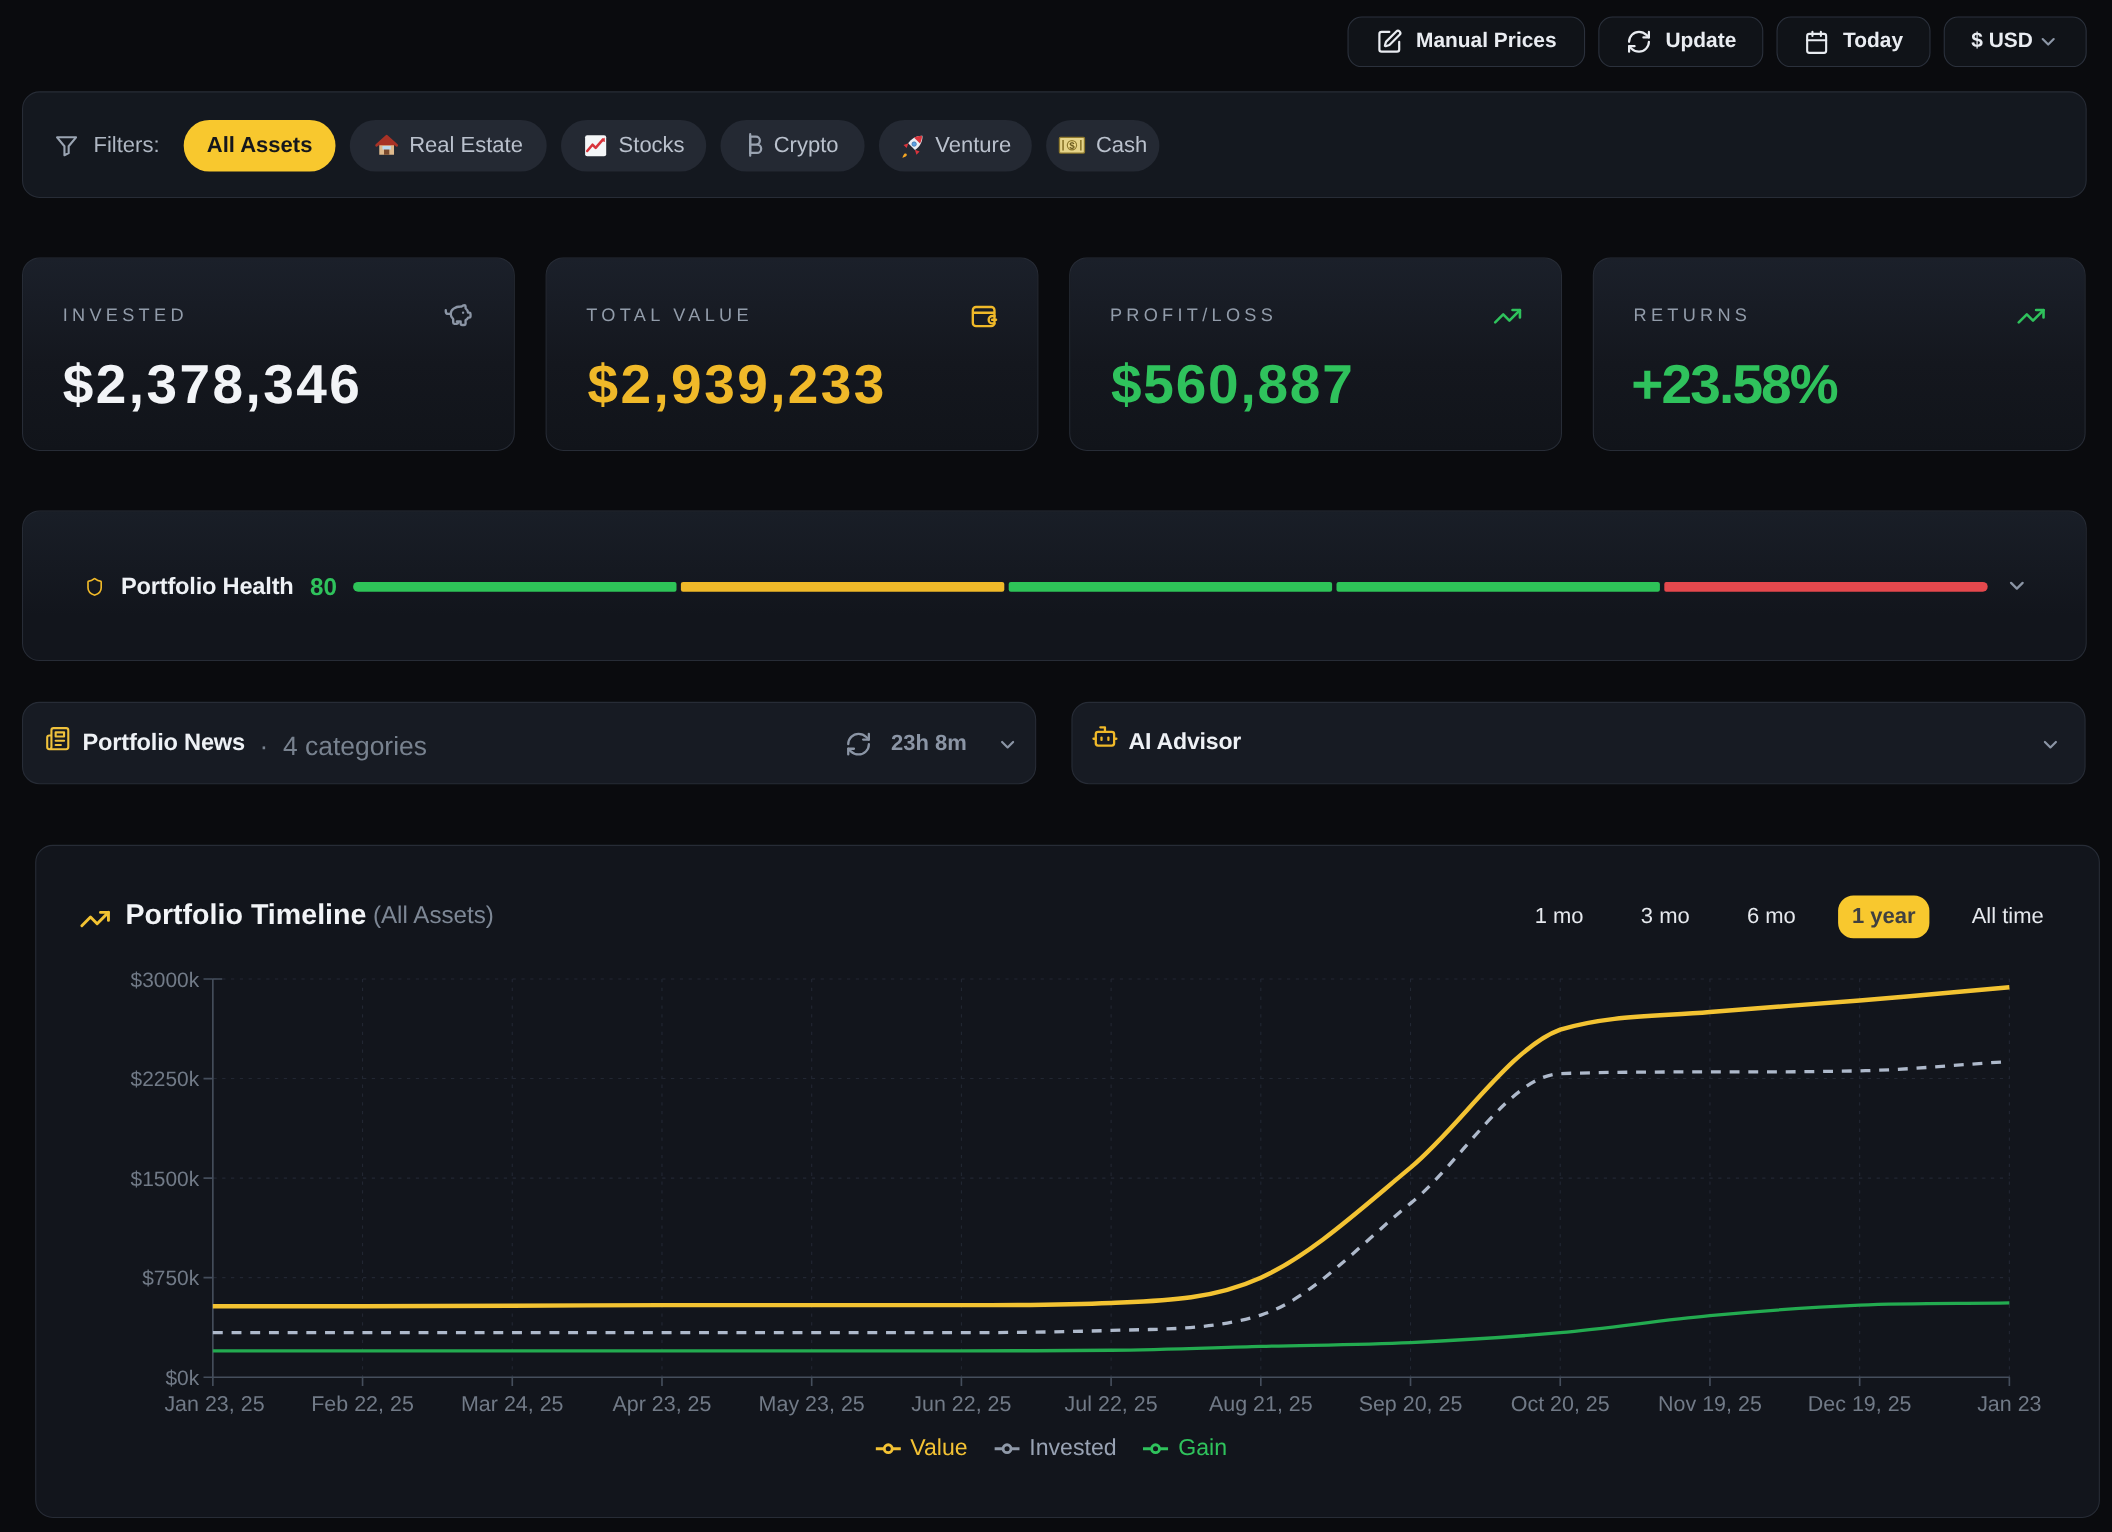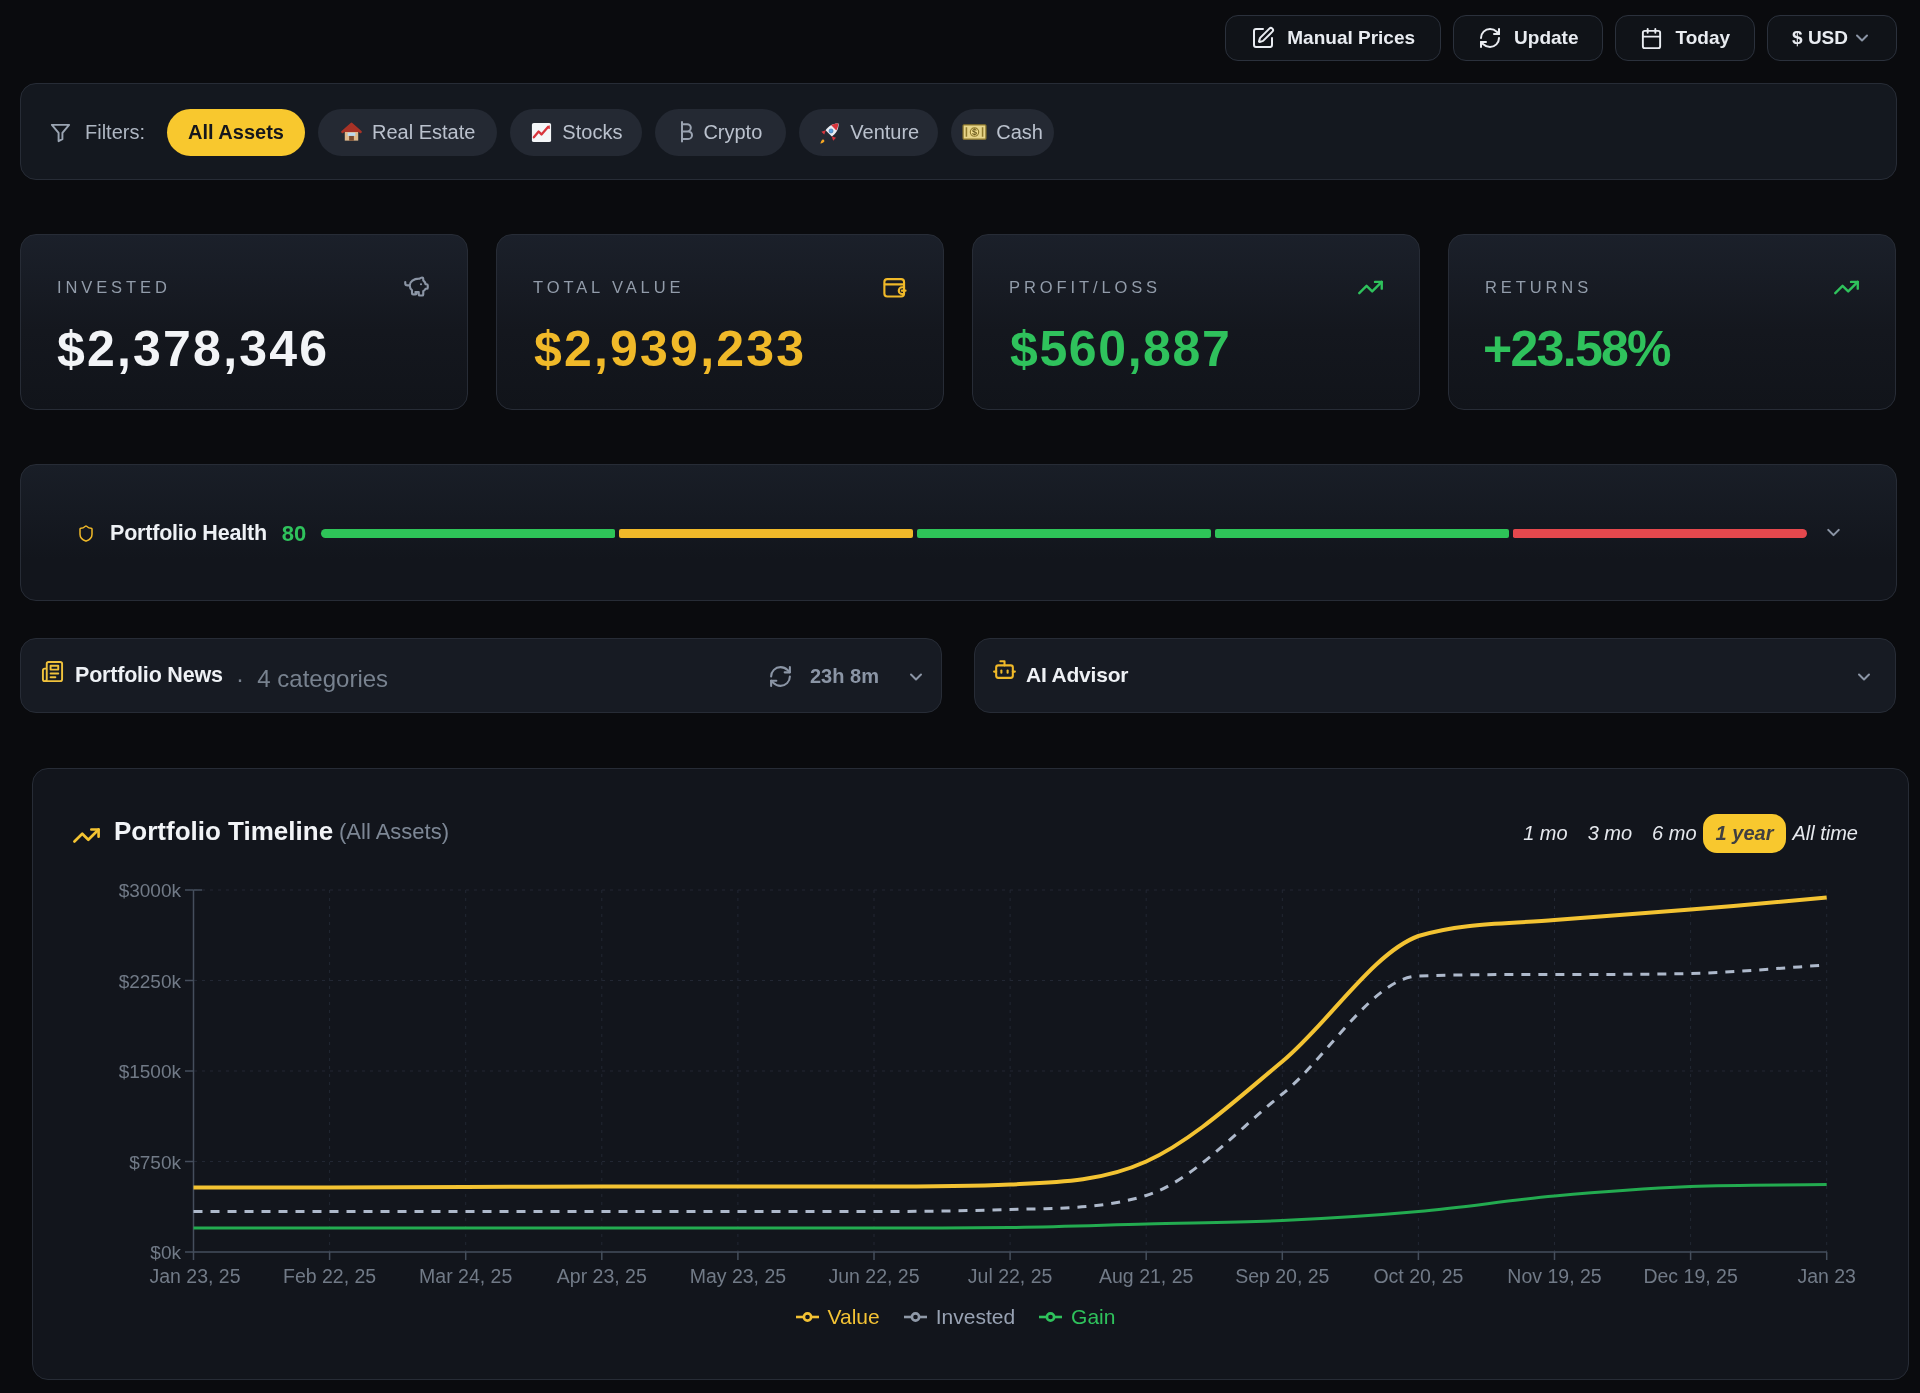--- a/index.html
+++ b/index.html
@@ -203,21 +203,21 @@
 
 <div class="card" style="left:32px; top:768px; width:1877px; height:612px; background:#12151c;">
   <div class="abs" style="left:39px; top:52px;">
       <svg width="29" height="29" viewBox="0 0 24 24" fill="none" stroke="#f3c332" stroke-width="2.2" stroke-linecap="round" stroke-linejoin="round">
         <path d="M16 7h6v6"></path>
         <path d="m22 7-8.5 8.5-5-5L2 17"></path>
       </svg>
     </div>
   <span class="abs" style="left:81px; top:47px; color:#f2f4f7; font-size:26px; font-weight:700;">Portfolio Timeline</span>
   <span class="abs" style="left:306px; top:50px; color:#7d8795; font-size:22px;">(All Assets)</span>
-  <div class="abs" style="right:50px; top:45px; display:flex; align-items:center; gap:20px; color:#e6e9ee; font-size:20px; font-weight:500;font-style:italic;">
+  <div class="abs" style="right:50px; top:45px; display:flex; align-items:center; gap:52px; color:#e6e9ee; font-size:20px; font-weight:500;">
     <span>1 mo</span>
       <span>3 mo</span>
       <span>6 mo</span>
     <span style="background:#f8c82e; color:#404040; font-weight:700; padding:8px 13px; border-radius:14px; margin:0 -14px;">1 year</span>
     <span>All time</span>
   </div>
   <div class="abs" style="left:0; top:0;">
   <svg width="1875" height="612" viewBox="0 0 1875 612" fill="none">
 
     <g stroke="#222733" stroke-width="1" stroke-dasharray="3 5">

